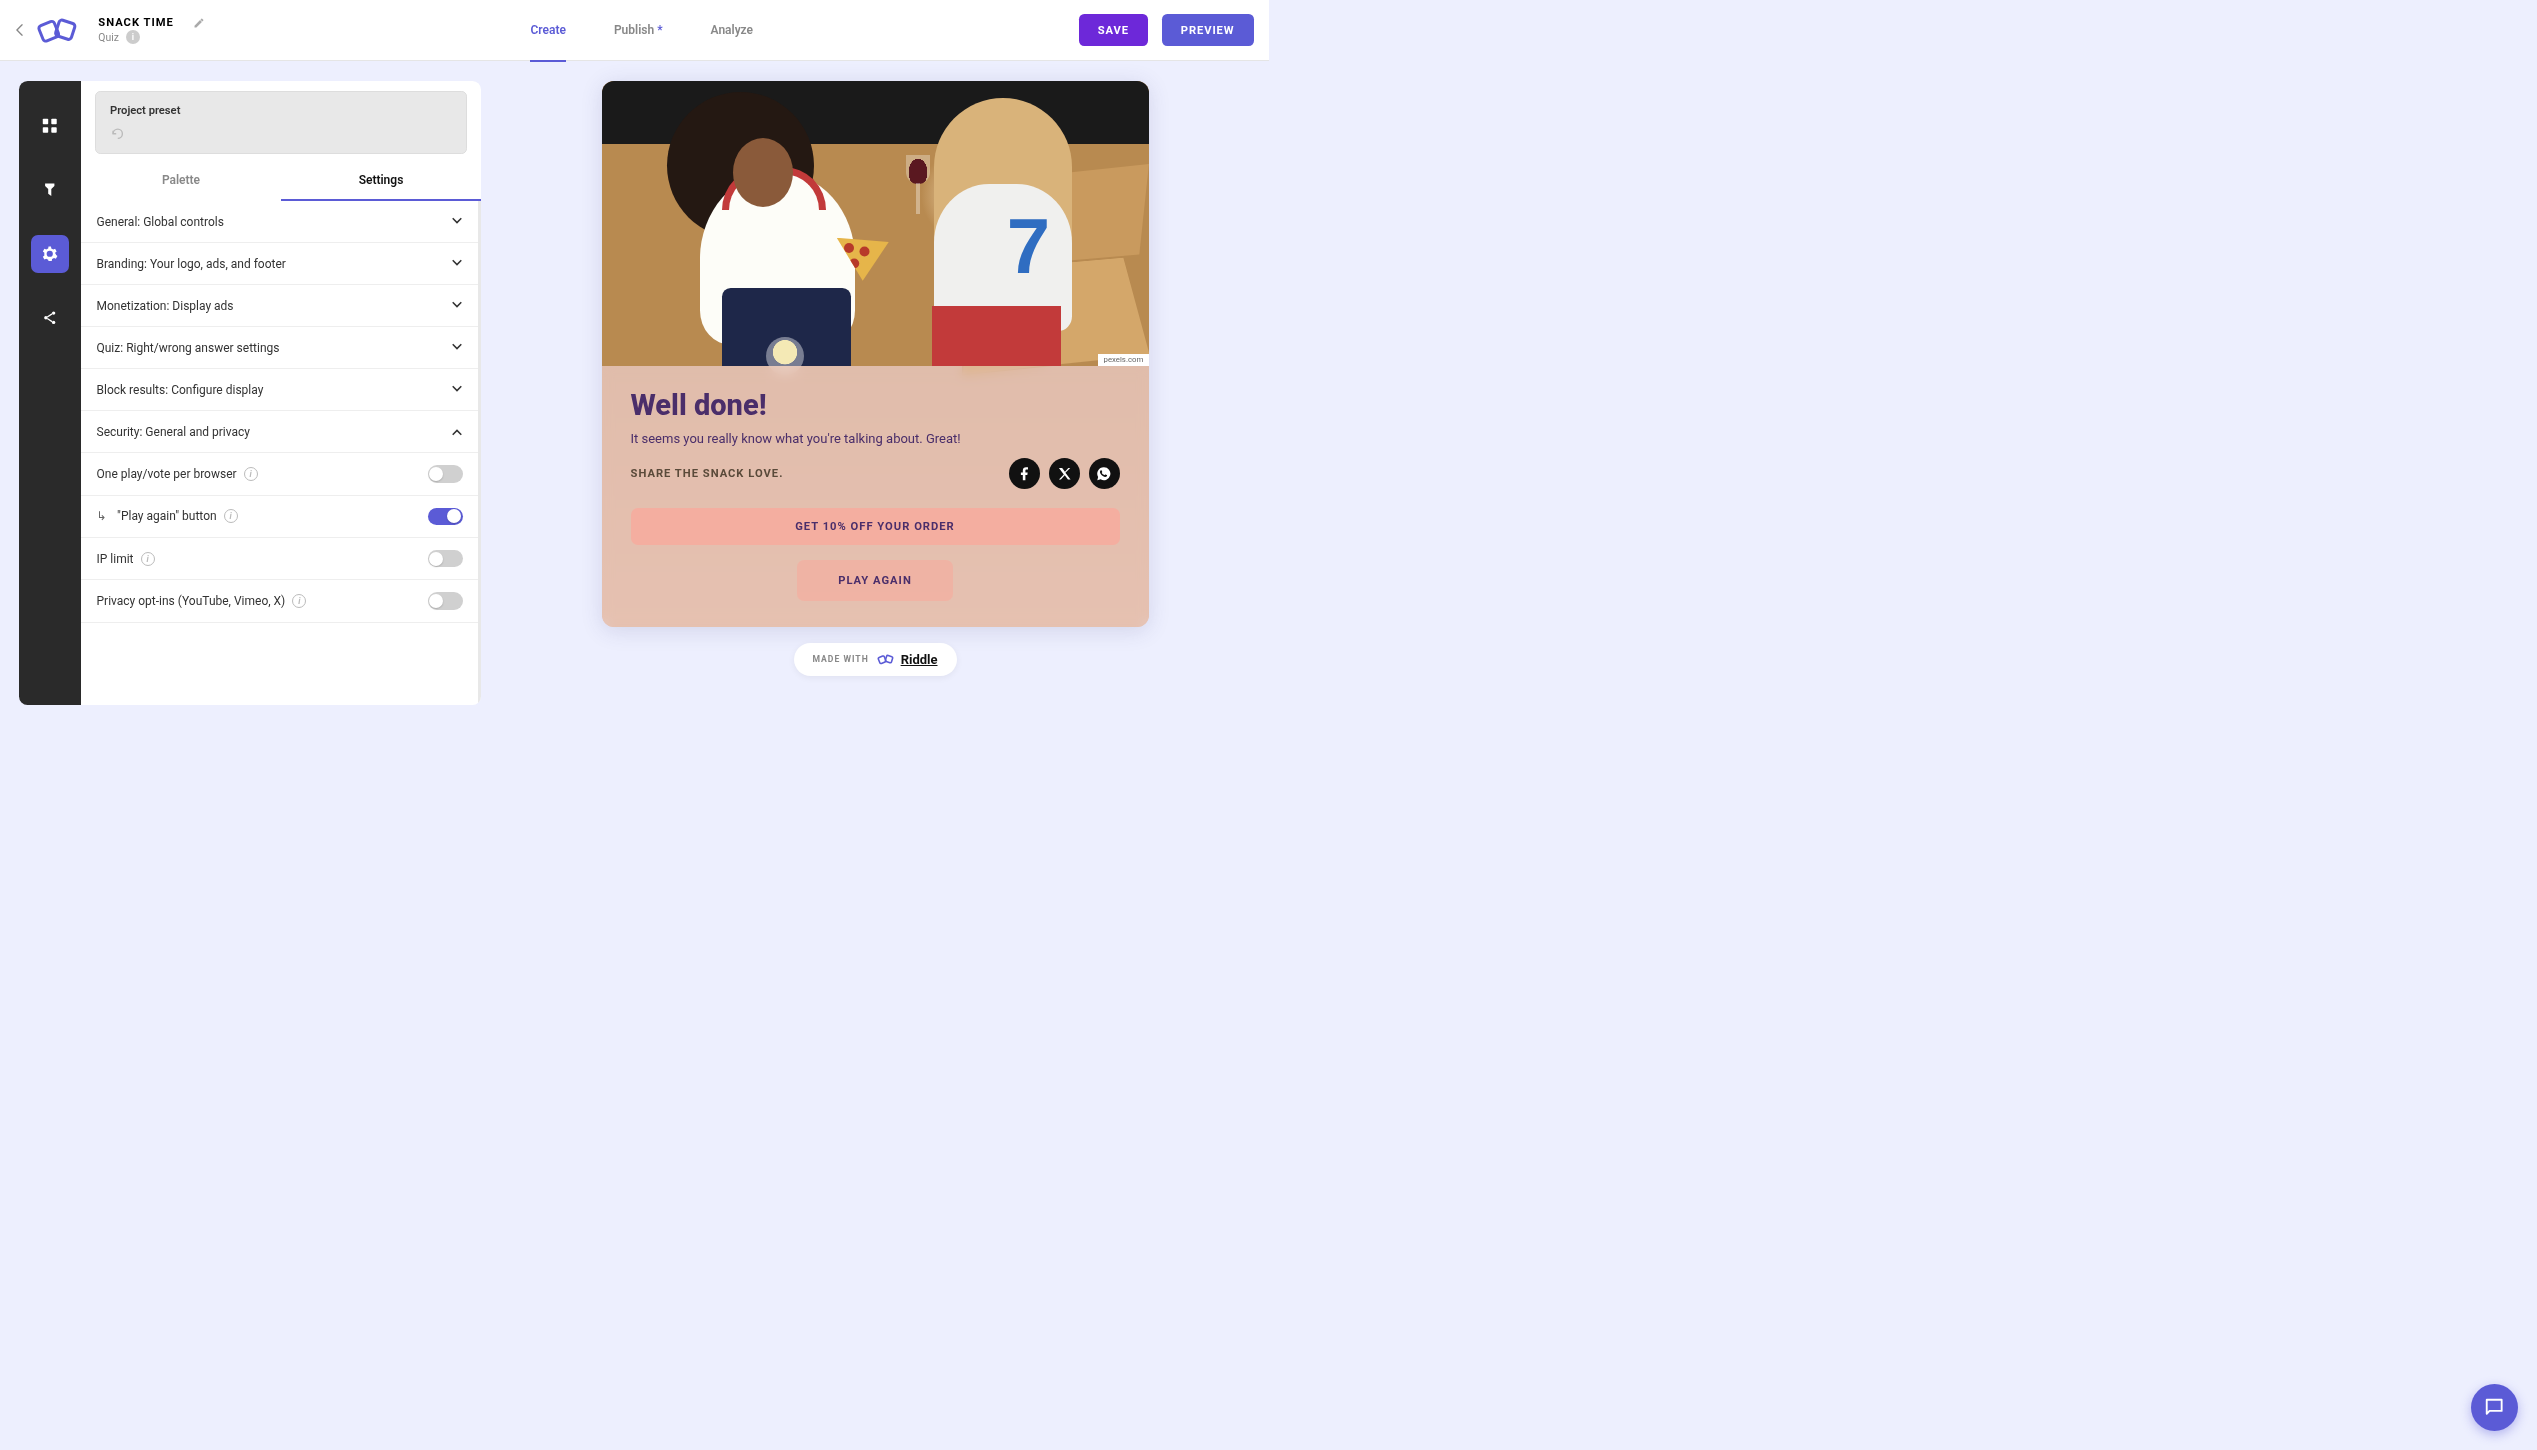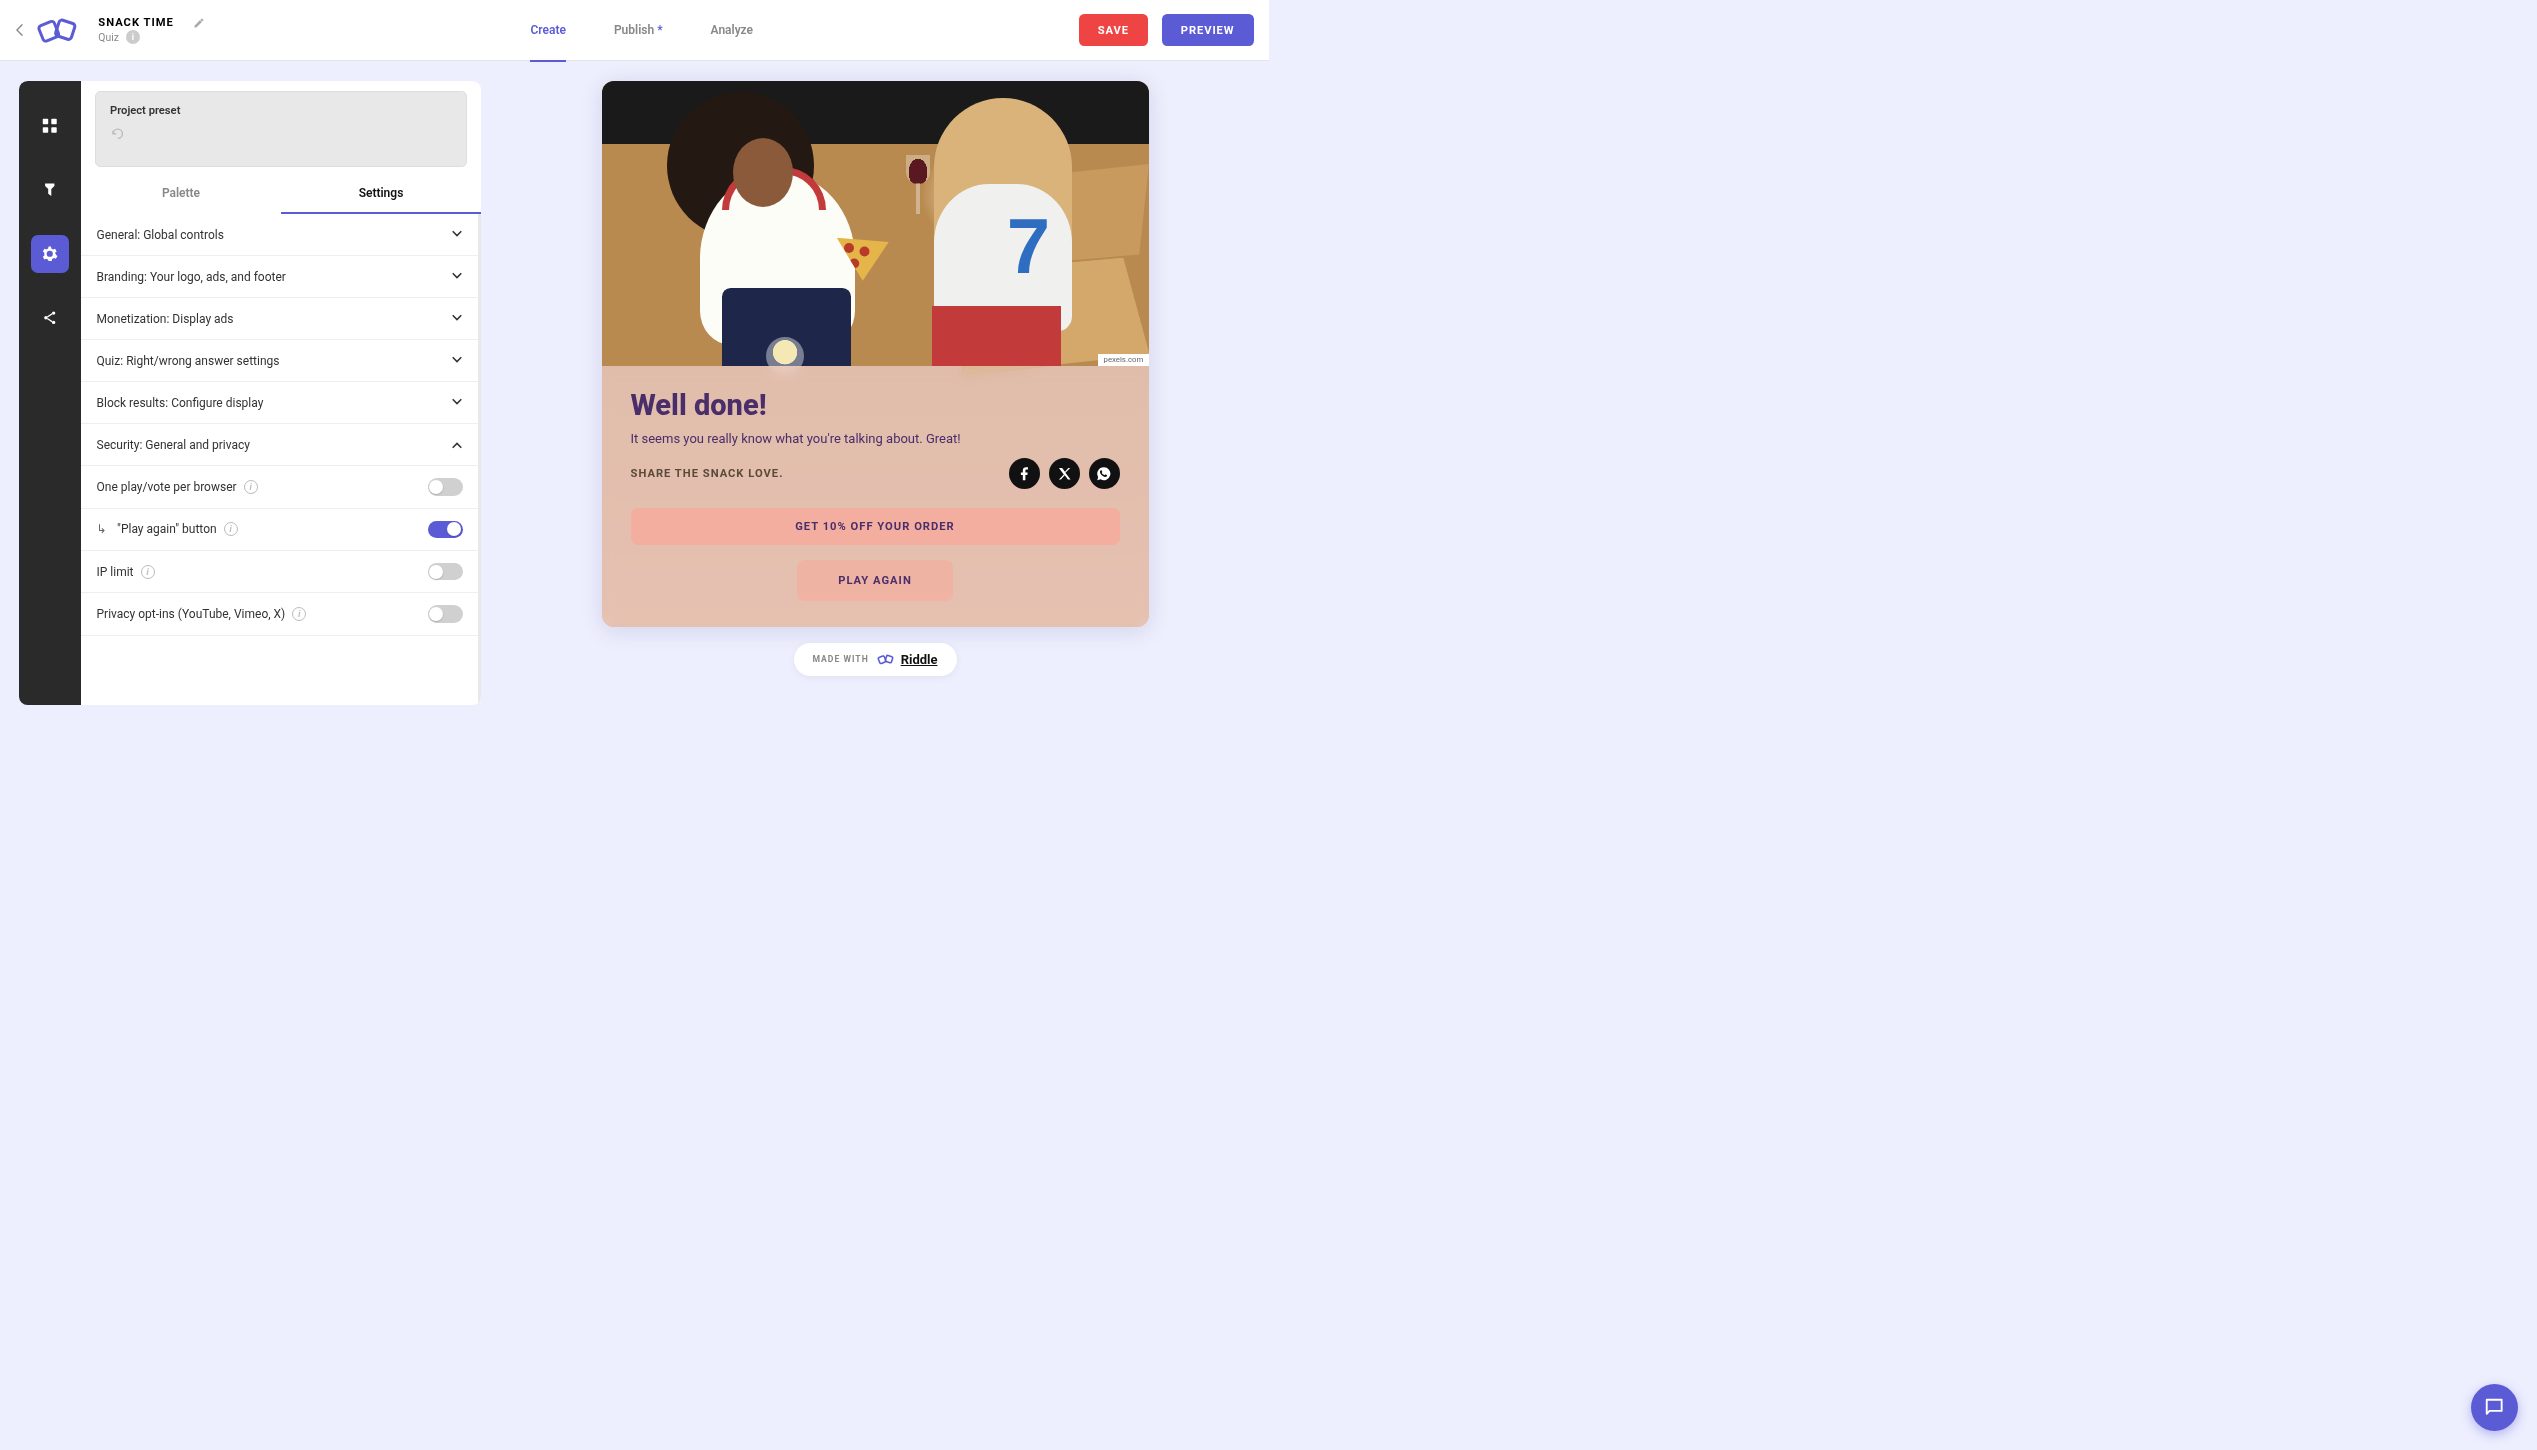--- a/index.html
+++ b/index.html
@@ -17,32 +17,32 @@
 .subtitle-row { display: flex; align-items: center; gap: 7px; }
 .project-subtitle { font-size: 10.4px; color: #888; }
 .info-icon { width: 14px; height: 14px; border-radius: 50%; background: #ccc; display: inline-flex; align-items: center; justify-content: center; font-size: 8.6px; color: #fff; font-weight: bold; }
 .nav-tabs { display: flex; gap: 48px; margin: 0 auto; }
 .nav-tab { font-size: 12px; font-weight: 600; color: #888; cursor: pointer; padding: 7px 0; position: relative; }
 .nav-tab.active { color: #5b5bd6; }
 .nav-tab.active::after { content:''; position:absolute; left:0; right:0; bottom:-18px; height:1.7px; background:#5b5bd6; }
 .nav-tab .asterisk { color: #5b5bd6; }
 .header-actions { display: flex; gap: 14px; }
 .btn { padding: 9.5px 19px; border-radius: 5.2px; font-size: 11.2px; font-weight: 700; letter-spacing: 0.9px; border: none; cursor: pointer; }
-.btn-save { background: #ef4444; color: #fff; }
+.btn-save { background: #6d28d9; color: #fff; }
 .btn-preview { background: #5b5bd6; color: #fff; }
 
 
 .main { display: flex; height: calc(100% - 61px); }
 .left-rail { background: #2a2a2a; width: 62px; display: flex; flex-direction: column; align-items: center; padding-top: 26px; gap: 26px; border-radius: 8.6px 0 0 8.6px; margin-left: 19px; margin-top: 20px; margin-bottom: 20px; }
 .rail-btn { width: 38px; height: 38px; border-radius: 7px; display: flex; align-items: center; justify-content: center; cursor: pointer; color: #fff; }
 .rail-btn.active { background: #5b5bd6; }
 .rail-btn svg { width: 15.5px; height: 15.5px; fill: currentColor; }
 
 .panel { background: #fff; width: 400px; margin-top: 20px; margin-bottom: 20px; border-radius: 0 8.6px 8.6px 0; display: flex; flex-direction: column; overflow: hidden; }
-.preset-box { margin: 10.4px 14px 7px 14px; background: #e8e8e8; border-radius: 5.2px; padding: 12px 14px; height: 76px; border:0.9px solid #ddd; }
+.preset-box { margin: 10.4px 14px 7px 14px; background: #e8e8e8; border-radius: 5.2px; padding: 12px 14px; height: 63px; border:0.9px solid #ddd; }
 .preset-label { font-size: 11.2px; font-weight: 600; color: #333; }
 .preset-undo { margin-top: 8.6px; color: #bbb; width: 15.5px; height: 15.5px; }
 
 .sub-tabs { display: flex; }
 .sub-tab { flex: 1; text-align: center; padding: 12px 0; font-size: 12px; font-weight: 600; cursor: pointer; color: #888; border-bottom: 1.7px solid transparent; }
 .sub-tab.active { color: #111; border-bottom: 2.6px solid #5b5bd6; }
 
 .acc-list { flex: 1; overflow-y: auto; border-right: 3.5px solid #e8e8e8; }
 .acc-list::-webkit-scrollbar { width: 5.2px; }
 .acc-list::-webkit-scrollbar-thumb { background: #ccc; border-radius: 2.6px; }

